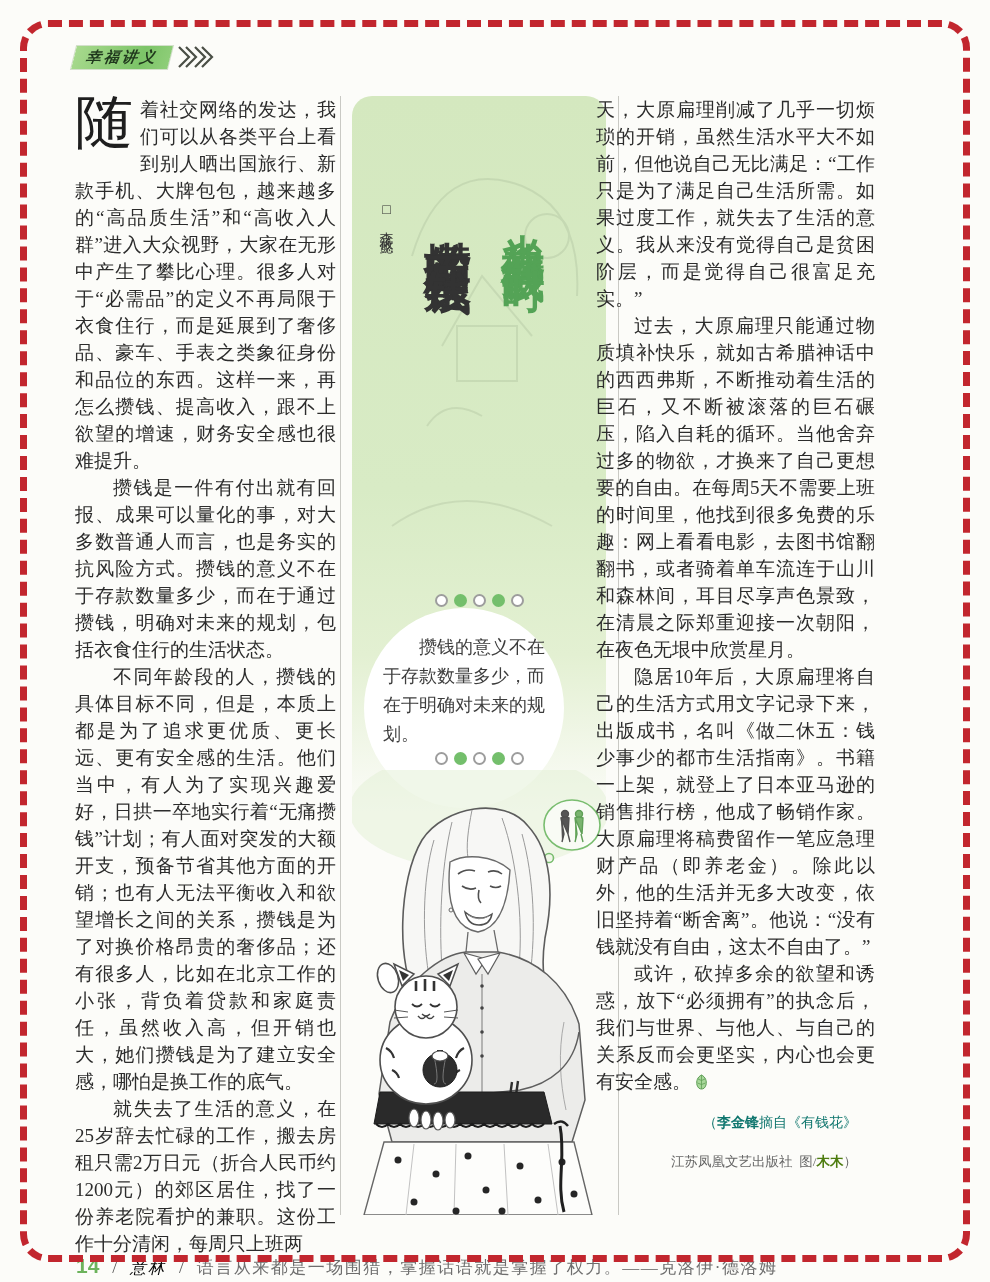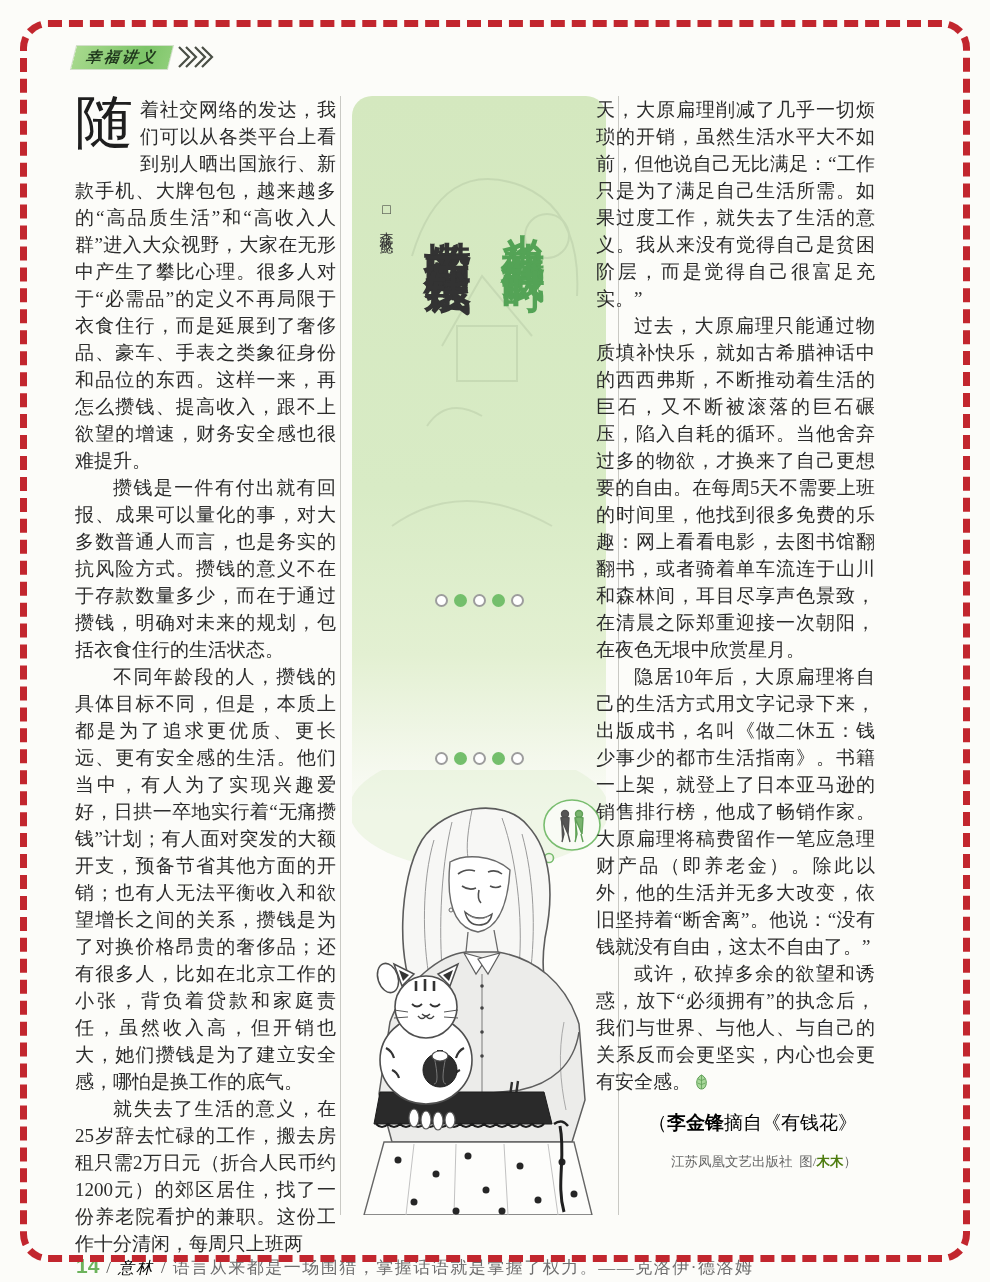--- a/index.html
+++ b/index.html
@@ -41,26 +41,26 @@
   .dot{width:13px;height:13px;border-radius:50%;border:2px solid #9d9d9d;background:#fff;box-sizing:border-box;}
   .dot.filled{background:#74bf6c;border-color:#74bf6c;}
   .quote-circle{position:absolute;left:12px;top:512px;width:200px;height:200px;background:#fff;
     border-radius:50%;display:flex;align-items:center;justify-content:center;z-index:3;}
   .quote-circle p{margin:0 0 34px 0;width:162px;text-indent:2em;text-align:justify;
     font-family:"Liberation Sans","DejaVu Sans",sans-serif;font-size:18px;line-height:29px;color:#3d3d3d;}
   
   .illustration{position:absolute;left:352px;top:770px;width:254px;height:445px;z-index:2;}
   
   .attribution{margin-top:14px;text-align:right;padding-right:18px;text-indent:0;}
-  .attr-line1{font-size:19px;color:#000000;}
+  .attr-line1{font-size:14px;color:#0f766e;}
   .attr-line1 .bold{font-weight:bold;}
   .attr-line2{font-size:13.5px;color:#666;margin-top:12px;}
   .attr-line2 .bold{font-weight:bold;color:#4d7c0f;}
   .leaf{vertical-align:-2px;margin-left:4px;}
-  .footer{position:absolute;left:76px;top:1226px;display:flex;align-items:baseline;gap:7px;z-index:5;}
+  .footer{position:absolute;left:76px;top:1226px;display:flex;align-items:baseline;gap:13px;z-index:5;}
   .page-num{font-family:"Liberation Sans","DejaVu Sans",sans-serif;font-size:21px;font-weight:bold;color:#6cb35c;}
   .fslash{color:#555;font-size:17px;}
   .mag-name{font-size:16px;font-weight:normal;font-style:italic;color:#000000;letter-spacing:2px;margin-top:32px;}
   .footer-quote{font-size:17px;color:#6e6e6e;letter-spacing:1.5px;text-align:right;}
 </style>
 </head>
 <body>
 
 <div class="page">
   <div class="border-frame"></div>
@@ -108,20 +108,23 @@
     </div>
 
     <div class="dots-row dots-top">
       <span class="dot"></span>
       <span class="dot filled"></span>
       <span class="dot"></span>
       <span class="dot filled"></span>
       <span class="dot"></span>
     </div>
 
+    <div class="quote-circle">
+      <p>攒钱的意义不在于存款数量多少，而在于明确对未来的规划。</p>
+    </div>
 
     <div class="dots-row dots-bottom">
       <span class="dot"></span>
       <span class="dot filled"></span>
       <span class="dot"></span>
       <span class="dot filled"></span>
       <span class="dot"></span>
     </div>
   </div>
 

